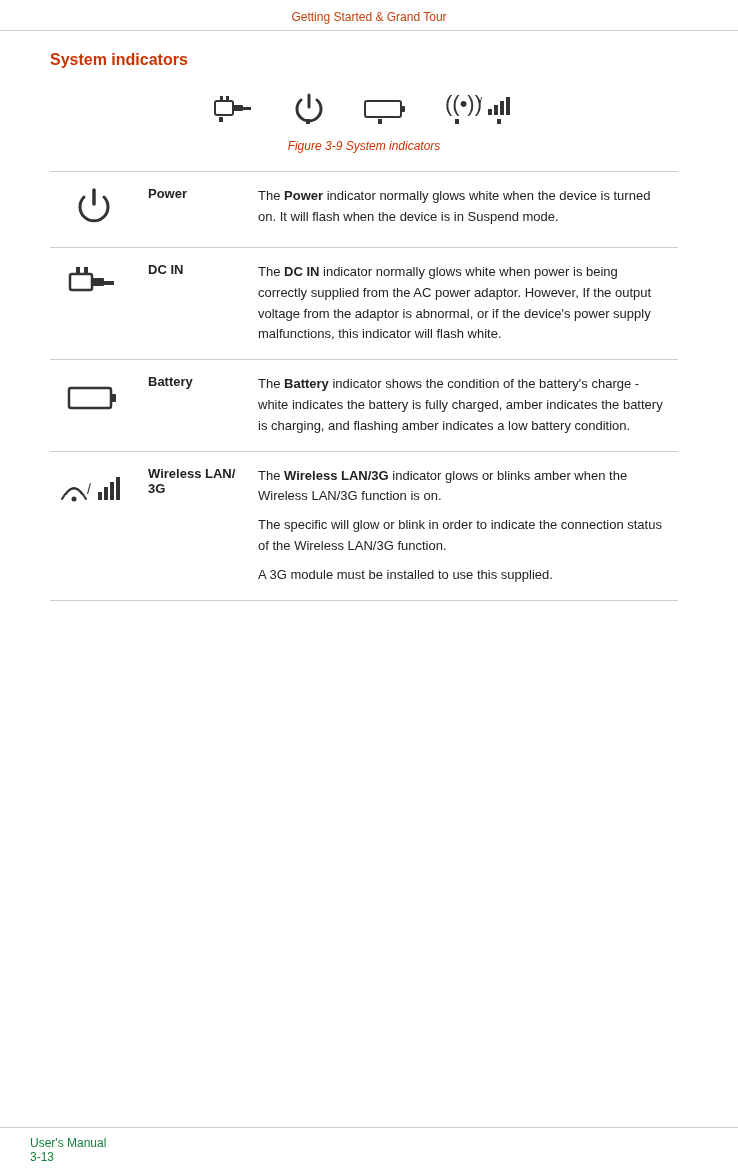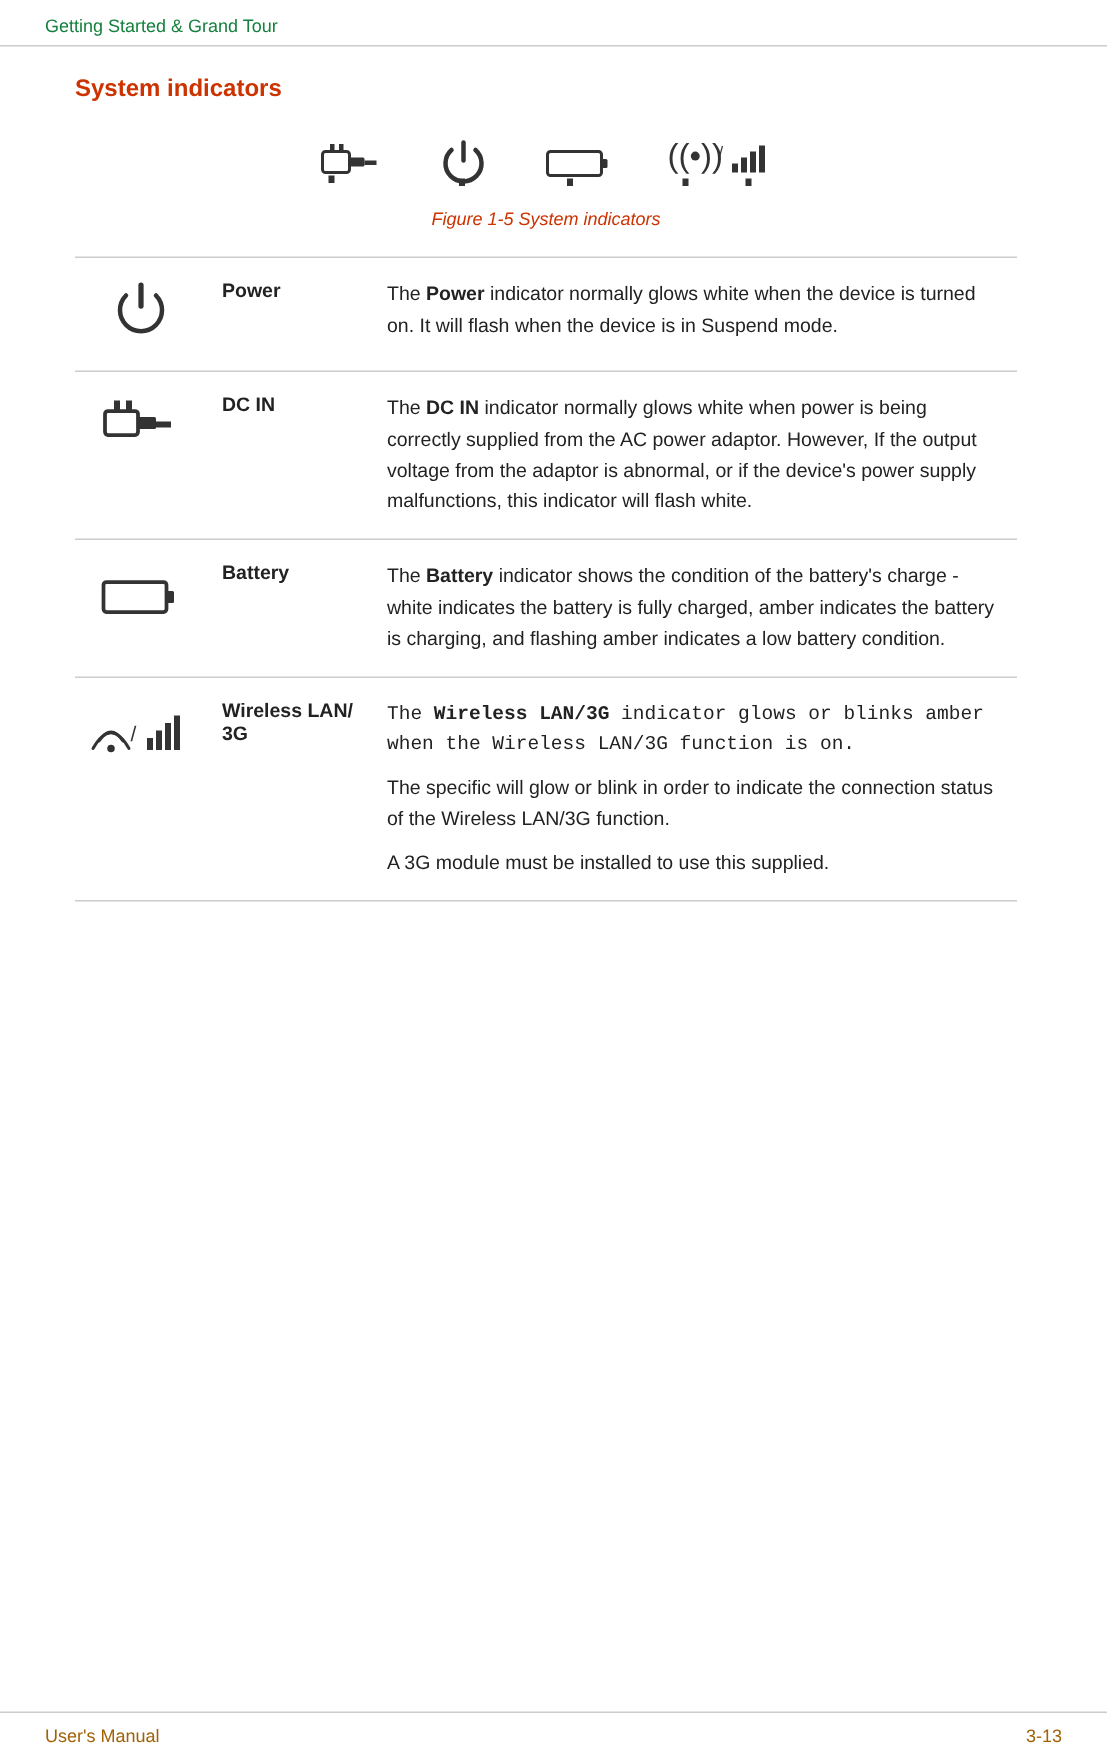--- a/index.html
+++ b/index.html
@@ -6,37 +6,38 @@
     body {
       font-family: Arial, sans-serif;
       font-size: 13px;
       color: #222;
       background: #fff;
       width: 738px;
       min-height: 1172px;
       position: relative;
     }
     .page-header {
-      text-align: left;
+      text-align: center;
       padding: 10px 30px 6px 30px;
       font-size: 12px;
-      color: #15803d;
+      color: #c2410c;
       border-bottom: 1px solid #ccc;
     }
     .page-footer {
       position: absolute;
       bottom: 0;
       left: 0;
       right: 0;
       display: flex;
       justify-content: space-between;
       padding: 8px 30px;
       font-size: 12px;
-      color: #a16207;
+      color: #15803d;
       border-top: 1px solid #ccc;
+      flex-direction: column;
     }
     .content {
       padding: 20px 60px 60px 50px;
     }
     .section-title {
       color: #cc3300;
       font-size: 16px;
       font-weight: bold;
       margin-bottom: 14px;
     }
@@ -160,21 +161,21 @@
           <rect x="55" y="10" width="4" height="14" fill="#333"></rect>
           <rect x="61" y="6" width="4" height="18" fill="#333"></rect>
 
           <rect x="10" y="28" width="4" height="5" fill="#333"></rect>
           <rect x="52" y="28" width="4" height="5" fill="#333"></rect>
         </svg>
       </div>
     </div>
   </div>
 
-  <div class="figure-caption">Figure 1-5 System indicators</div>
+  <div class="figure-caption">Figure 3-9 System indicators</div>
 
   <table class="indicators-table">
 
     <tbody>
         <tr>
       <td class="icon-cell">
         <svg width="44" height="44" viewBox="0 0 44 44">
           <path d="M22 4 L22 18" stroke="#333" stroke-width="3.5" stroke-linecap="round" fill="none"></path>
           <path d="M12 11 A14 14 0 1 0 32 11" stroke="#333" stroke-width="3" fill="none" stroke-linecap="round"></path>
         </svg>
@@ -225,21 +226,21 @@
           <text x="27" y="28" font-size="14" fill="#333" font-family="Arial">/</text>
 
           <rect x="38" y="26" width="4" height="8" fill="#333"></rect>
           <rect x="44" y="21" width="4" height="13" fill="#333"></rect>
           <rect x="50" y="16" width="4" height="18" fill="#333"></rect>
           <rect x="56" y="11" width="4" height="23" fill="#333"></rect>
         </svg>
       </td>
       <td class="label-cell">Wireless LAN/<br>3G</td>
       <td class="desc-cell">
-        <p style="margin-bottom:8px;font-family:Liberation Mono, monospace;">The <b>Wireless LAN/3G</b> indicator glows or blinks amber when the Wireless LAN/3G function is on.</p>
+        <p style="margin-bottom:8px;">The <b>Wireless LAN/3G</b> indicator glows or blinks amber when the Wireless LAN/3G function is on.</p>
         <p style="margin-bottom:8px;">The specific will glow or blink in order to indicate the connection status of the Wireless LAN/3G function.</p>
         <p>A 3G module must be installed to use this supplied.</p>
       </td>
     </tr>
   </tbody>
     </table>
 </div>
 
 <div class="page-footer">
   <span>User's Manual</span>

